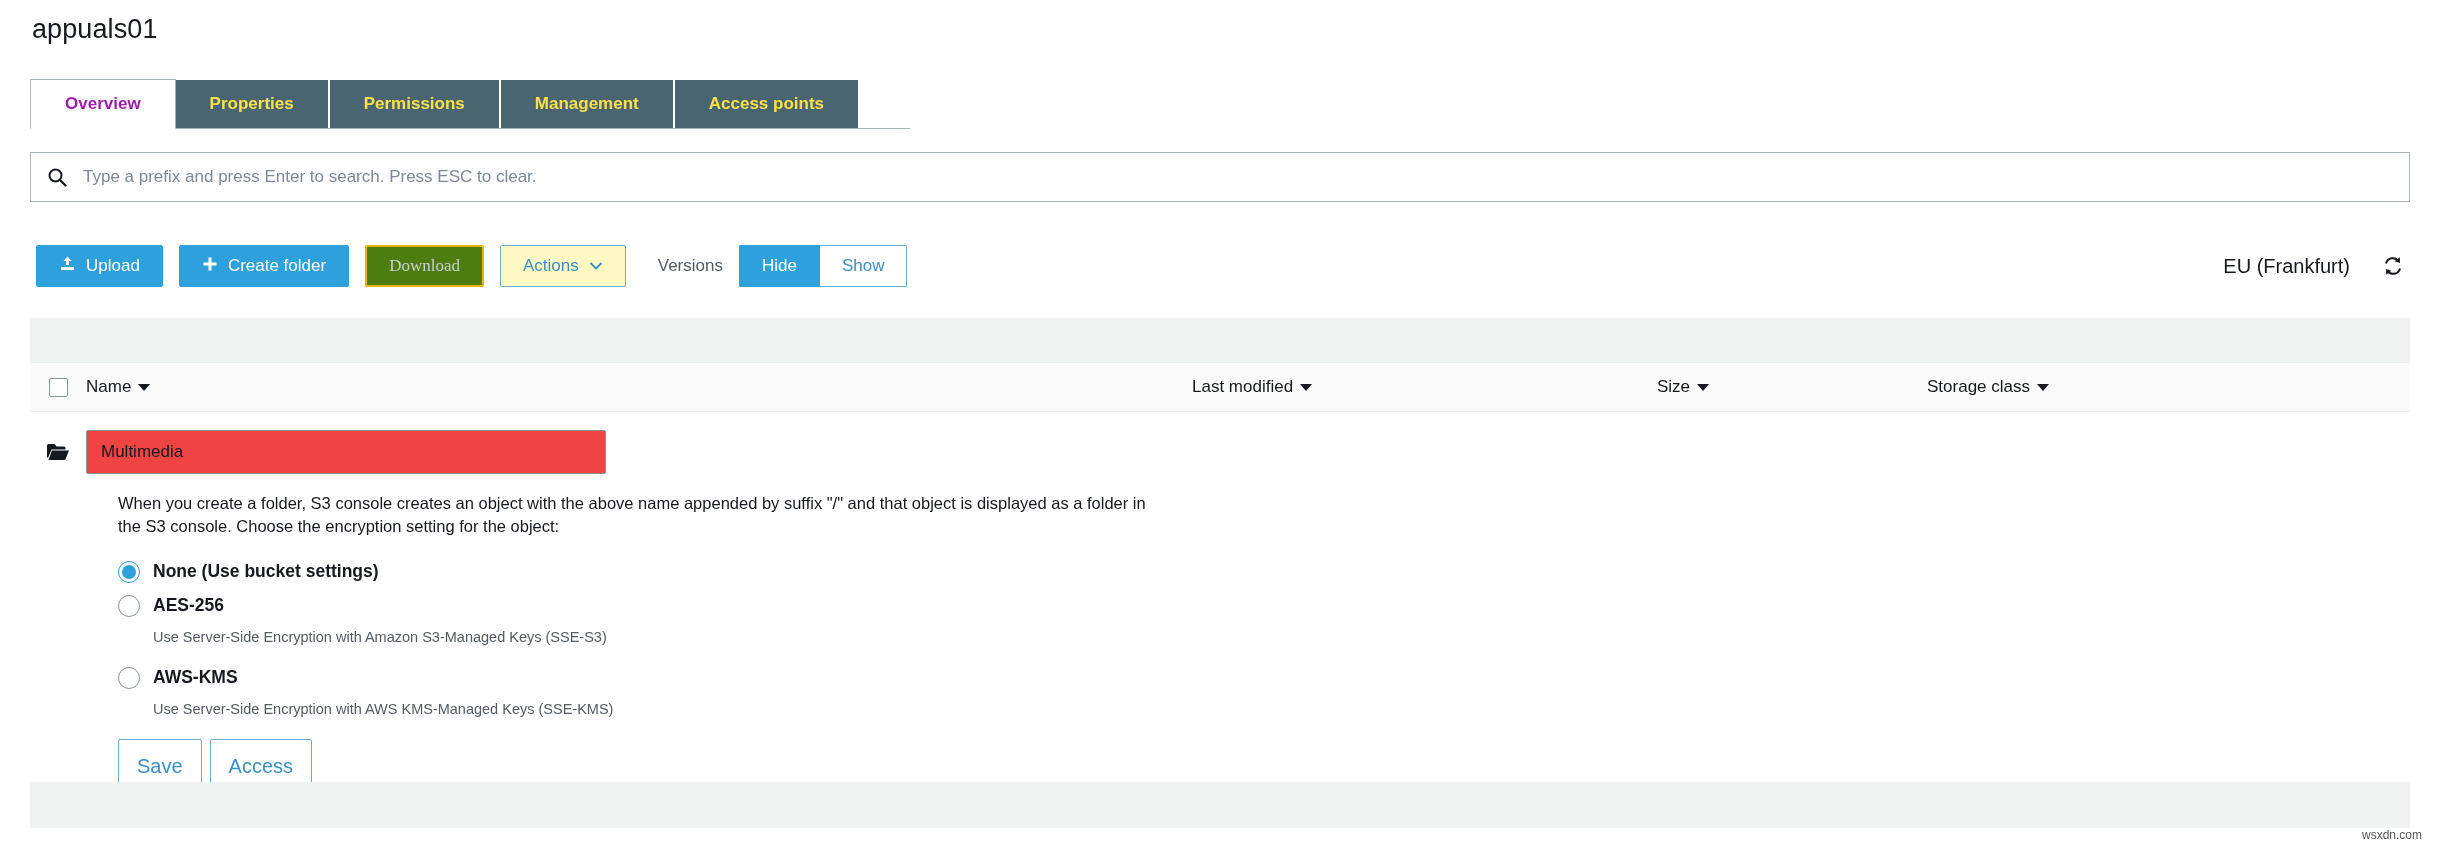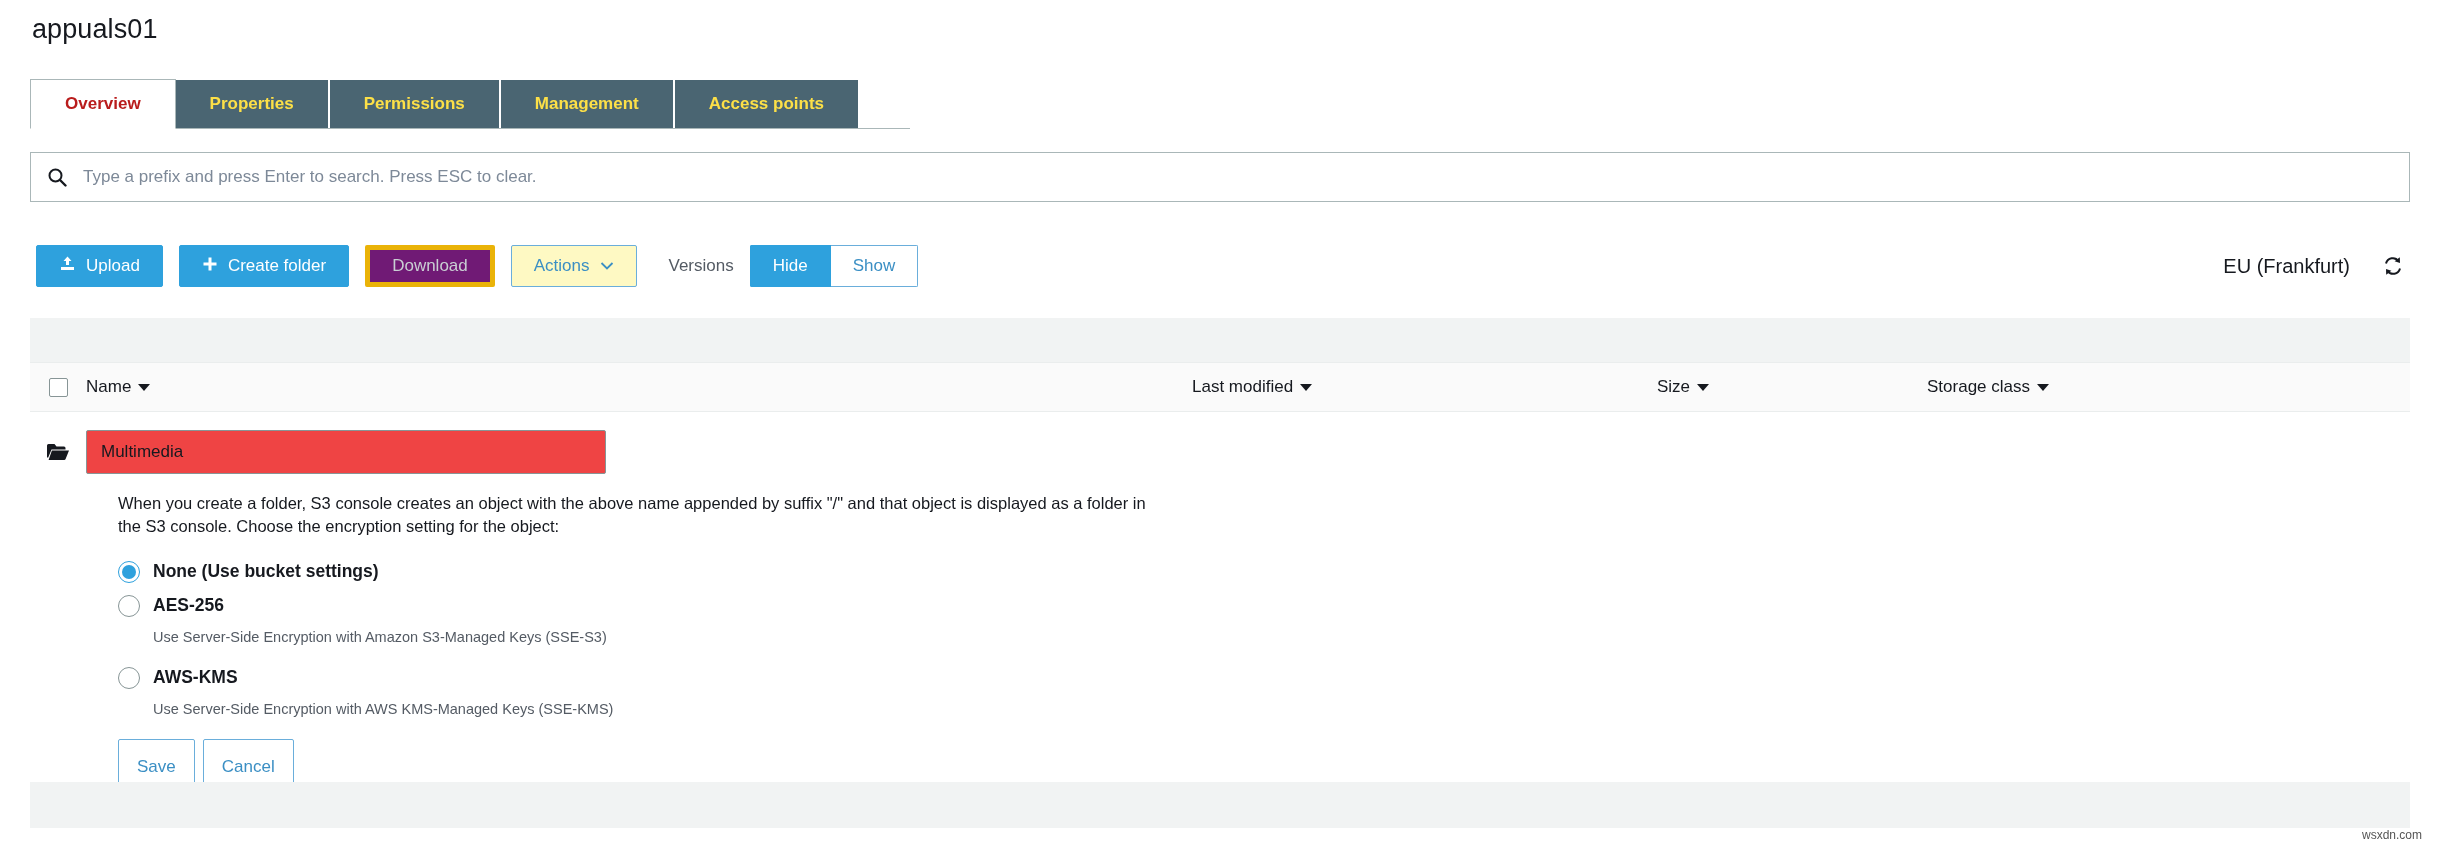--- a/index.html
+++ b/index.html
@@ -46,21 +46,21 @@
     font-size: 17px;
     font-weight: bold;
     background: #4a6572;
     color: #fde047;
     border-right: 2px solid #ffffff;
     cursor: pointer;
     white-space: nowrap;
   }
   .tab.active {
     background: #ffffff;
-    color: #b91c1c;
+    color: #a21caf;
     border: 1px solid #aab7b8;
     border-bottom: 1px solid #ffffff;
     position: relative;
     z-index: 3;
     height: 50px;
     margin-bottom: -1px;
   }
   .tab:last-child { border-right: none; }
   .tab-underline {
     position: absolute;
@@ -128,24 +128,25 @@
     cursor: pointer;
     white-space: nowrap;
     border: 1px solid transparent;
   }
   .btn-primary {
     background: #2ea1dd;
     color: #ffffff;
     border-color: #2ea1dd;
   }
   .btn-disabled {
-    background: #701a75;
+    background: #4d7c0f;
     color: #c9ced3;
-    border: 5px solid #eab308;
+    border: 2px solid #eab308;
     cursor: default;
+    font-family: Liberation Serif, serif;
   }
   .btn-outline {
     background: #fef9c3;
     color: #3b8fc4;
     border: 1px solid #6aaedb;
   }
   .toolbar-gap { width: 16px; flex: none; }
 
   .versions-label {
     font-size: 17px;
@@ -326,21 +327,21 @@
     margin: 12px 0 0 88px;
   }
   .btn-form {
     min-width: 68px;
     height: 56px;
     box-sizing: border-box;
     display: inline-flex;
     align-items: center;
     justify-content: center;
     padding: 0 18px;
-    font-size: 17px;
+    font-size: 20px;
     background: #ffffff;
     color: #3b8fc4;
     border: 1px solid #6aaedb;
     border-radius: 2px;
     cursor: pointer;
     font-family: "Liberation Sans", sans-serif;
   }
 
   
   .watermark {
@@ -507,20 +508,20 @@
       <span class="radio-label">AWS-KMS</span>
     </div>
     <div class="radio-desc">Use Server-Side Encryption with AWS KMS-Managed Keys (SSE-KMS)</div>
   </div>
 
   <div class="form-buttons">
     <div class="btn-form">
       <span>Save</span>
     </div>
     <div class="btn-form">
-      <span>Cancel</span>
+      <span>Access</span>
     </div>
   </div>
 </div>
 
 <div class="grey-strip bottom"></div>
 
 <div class="watermark">wsxdn.com</div>
 
 </body></html>

